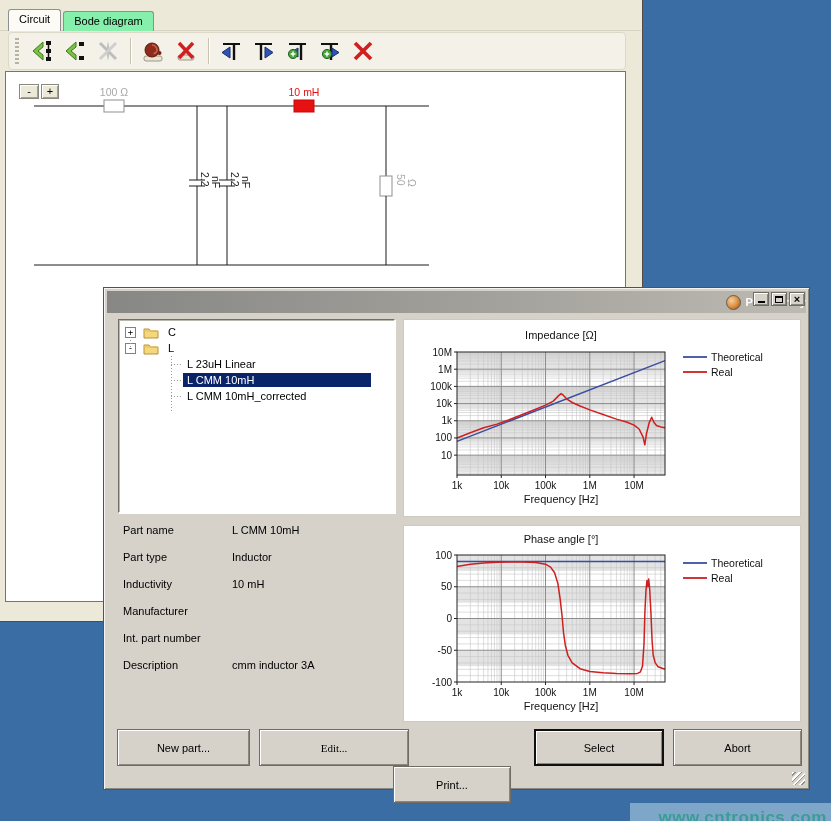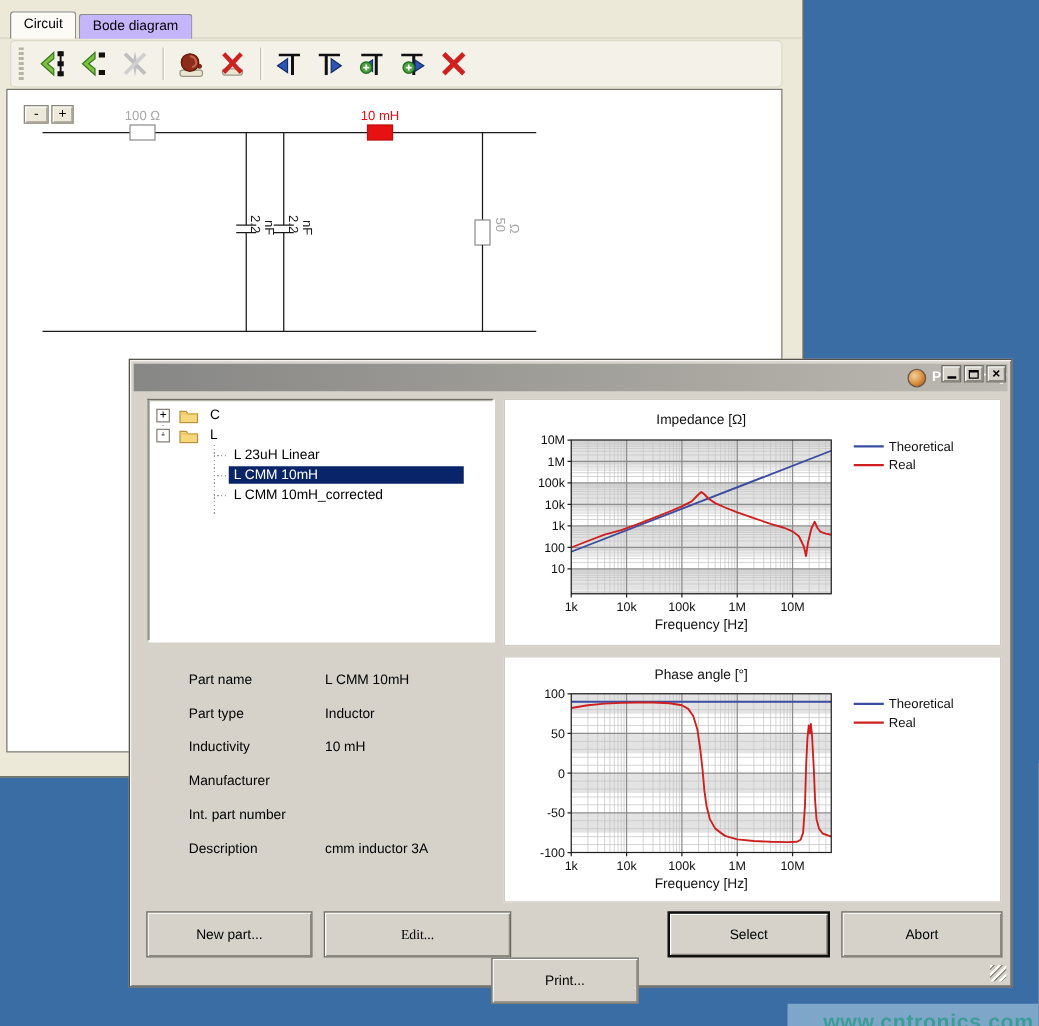--- a/index.html
+++ b/index.html
@@ -13,21 +13,21 @@
   
   #main-window{
     position:absolute;left:0;top:0;width:643px;height:622px;
     background:#ece9d8;
     border-right:1px solid #4f4d45;border-bottom:1px solid #4f4d45;
     box-sizing:border-box;
   }
   .tabstrip{position:absolute;left:8px;top:6px;height:25px;display:flex;align-items:flex-end;}
   .tab{
     padding:3px 10px 4px 10px;border:1px solid #8d9092;border-bottom:none;
-    border-radius:3px 3px 0 0;background:#c4b5fd;margin-right:2px;cursor:default;
+    border-radius:3px 3px 0 0;background:#86efac;margin-right:2px;cursor:default;
   }
   .tab.active{background:#fcfbf6;padding-bottom:6px;position:relative;z-index:2;}
   .tabline{position:absolute;left:0;top:30px;width:641px;height:1px;background:#d7d4c3;}
   .toolbar{
     position:absolute;left:8px;top:32px;width:618px;height:38px;
     background:#f4f2e8;border:1px solid #dcd9c9;border-radius:4px;
     box-sizing:border-box;display:flex;align-items:center;padding-left:6px;gap:5px;
   }
   .gripper{width:4px;height:26px;margin-right:4px;
     background:repeating-linear-gradient(180deg,#b6b3a3 0 2px,transparent 2px 4px);}
@@ -90,21 +90,21 @@
   .tree-row .ficon{margin-right:5px;display:flex;}
   .stub{width:12px;height:1px;margin-right:0;
     background:repeating-linear-gradient(90deg,#9a9a9a 0 1px,transparent 1px 3px);}
   .tlabel{padding:1px 4px;white-space:nowrap;}
   .tlabel.selected{background:#0a246a;color:#fff;min-width:180px;}
   .vdots{position:absolute;width:1px;
     background:repeating-linear-gradient(180deg,#9a9a9a 0 1px,transparent 1px 3px);}
   #vd1{left:11px;top:17px;height:11px;}
   #vd2{left:52px;top:36px;height:56px;}
   
-  #details{position:absolute;left:19px;top:250px;width:272px;margin-left:28px;}
+  #details{position:absolute;left:19px;top:236px;width:272px;}
   .detail-row{display:grid;grid-template-columns:109px 1fr;height:27px;align-items:start;}
   
   .chart-panel{position:absolute;background:#fff;border:1px solid #cdcabf;box-sizing:border-box;}
   #chart1{left:299px;top:31px;width:398px;height:198px;}
   #chart2{left:299px;top:237px;width:398px;height:197px;}
   
   .dlgbtn{
     position:absolute;top:441px;height:37px;background:#d6d2ca;
     border:1px solid #6e6c64;box-shadow:inset 1px 1px 0 #fff, inset -1px -1px 0 #8a877d;
     font-size:11px;font-family:inherit;text-align:center;box-sizing:border-box;cursor:default;

